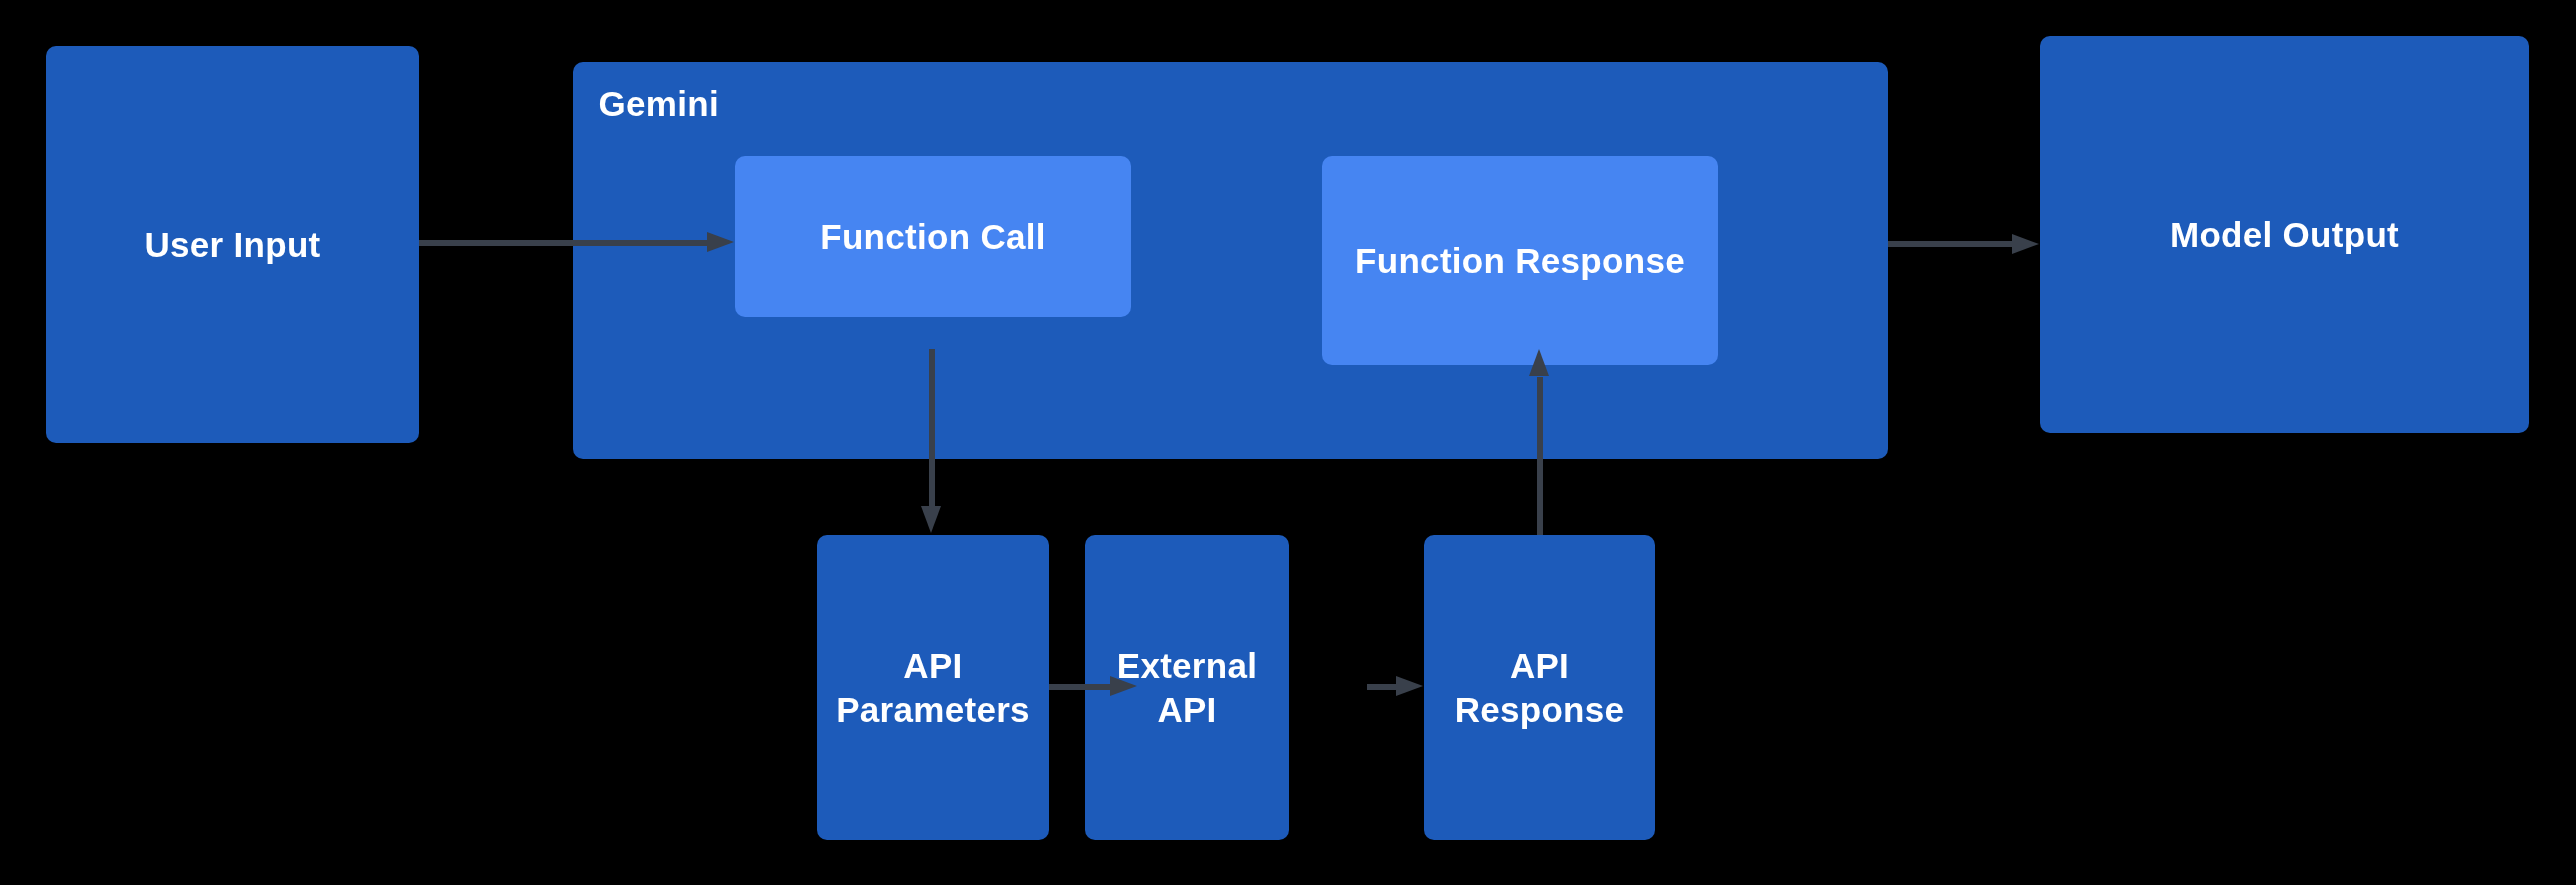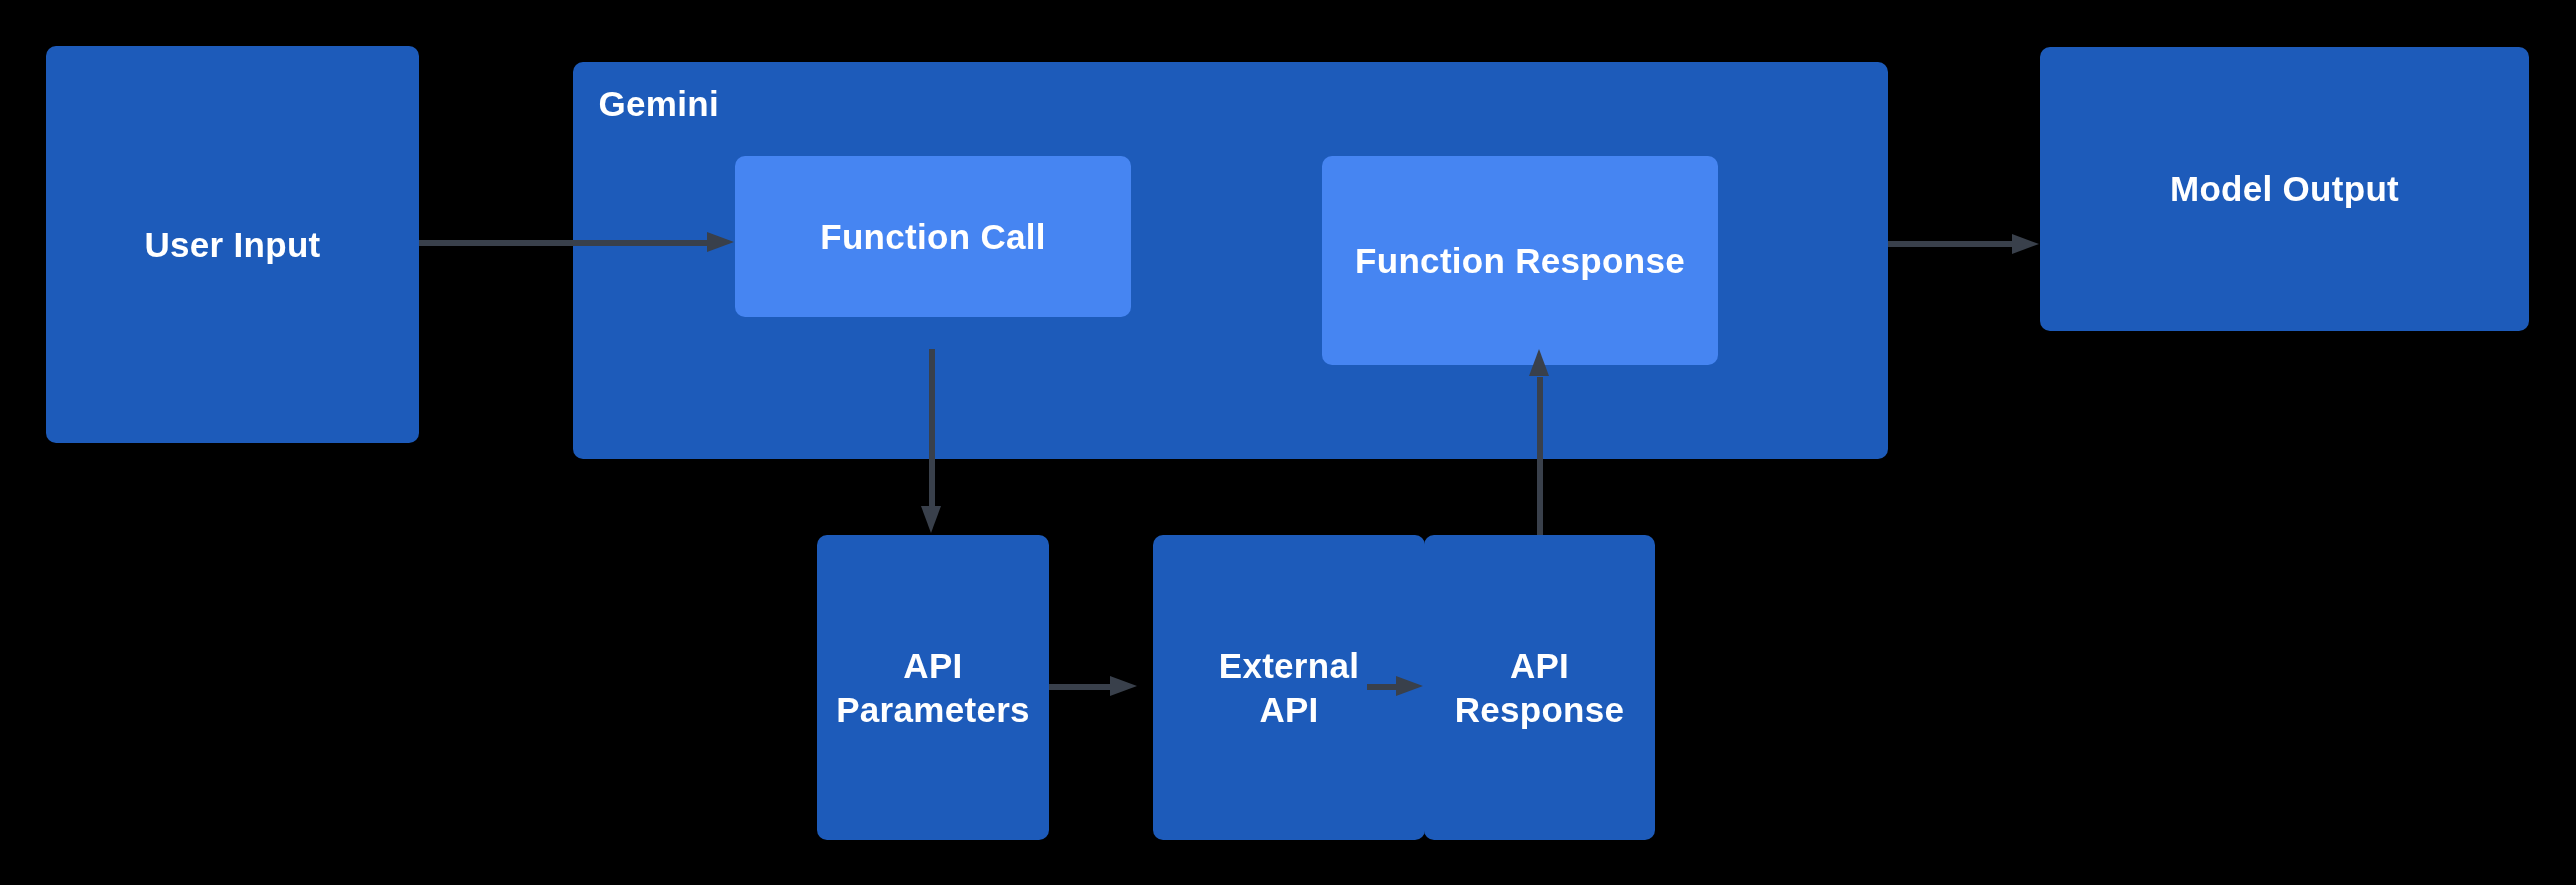--- a/index.html
+++ b/index.html
@@ -93,30 +93,30 @@
 
     <div class="box light" style="left:162px; top:94px; width:396px; height:161px;">
       <span class="node-label">Function Call</span>
     </div>
 
     <div class="box light" style="left:749px; top:94px; width:396px; height:209px;">
       <span class="node-label">Function Response</span>
     </div>
   </div>
 
-  <div class="box dark" style="left:2040px; top:47px; width:489px; height:284px;">
+  <div class="box dark" style="left:2040px; top:36px; width:489px; height:397px;">
     <span class="node-label">Model Output</span>
   </div>
 
   <div class="box dark" style="left:817px; top:535px; width:232px; height:305px;">
     <span class="node-label">API
 Parameters</span>
   </div>
 
-  <div class="box dark" style="left:1153px; top:535px; width:272px; height:305px;">
+  <div class="box dark" style="left:1085px; top:535px; width:204px; height:305px;">
     <span class="node-label">External
 API</span>
   </div>
 
   <div class="box dark" style="left:1424px; top:535px; width:231px; height:305px;">
     <span class="node-label">API
 Response</span>
   </div>
 
   <div>

